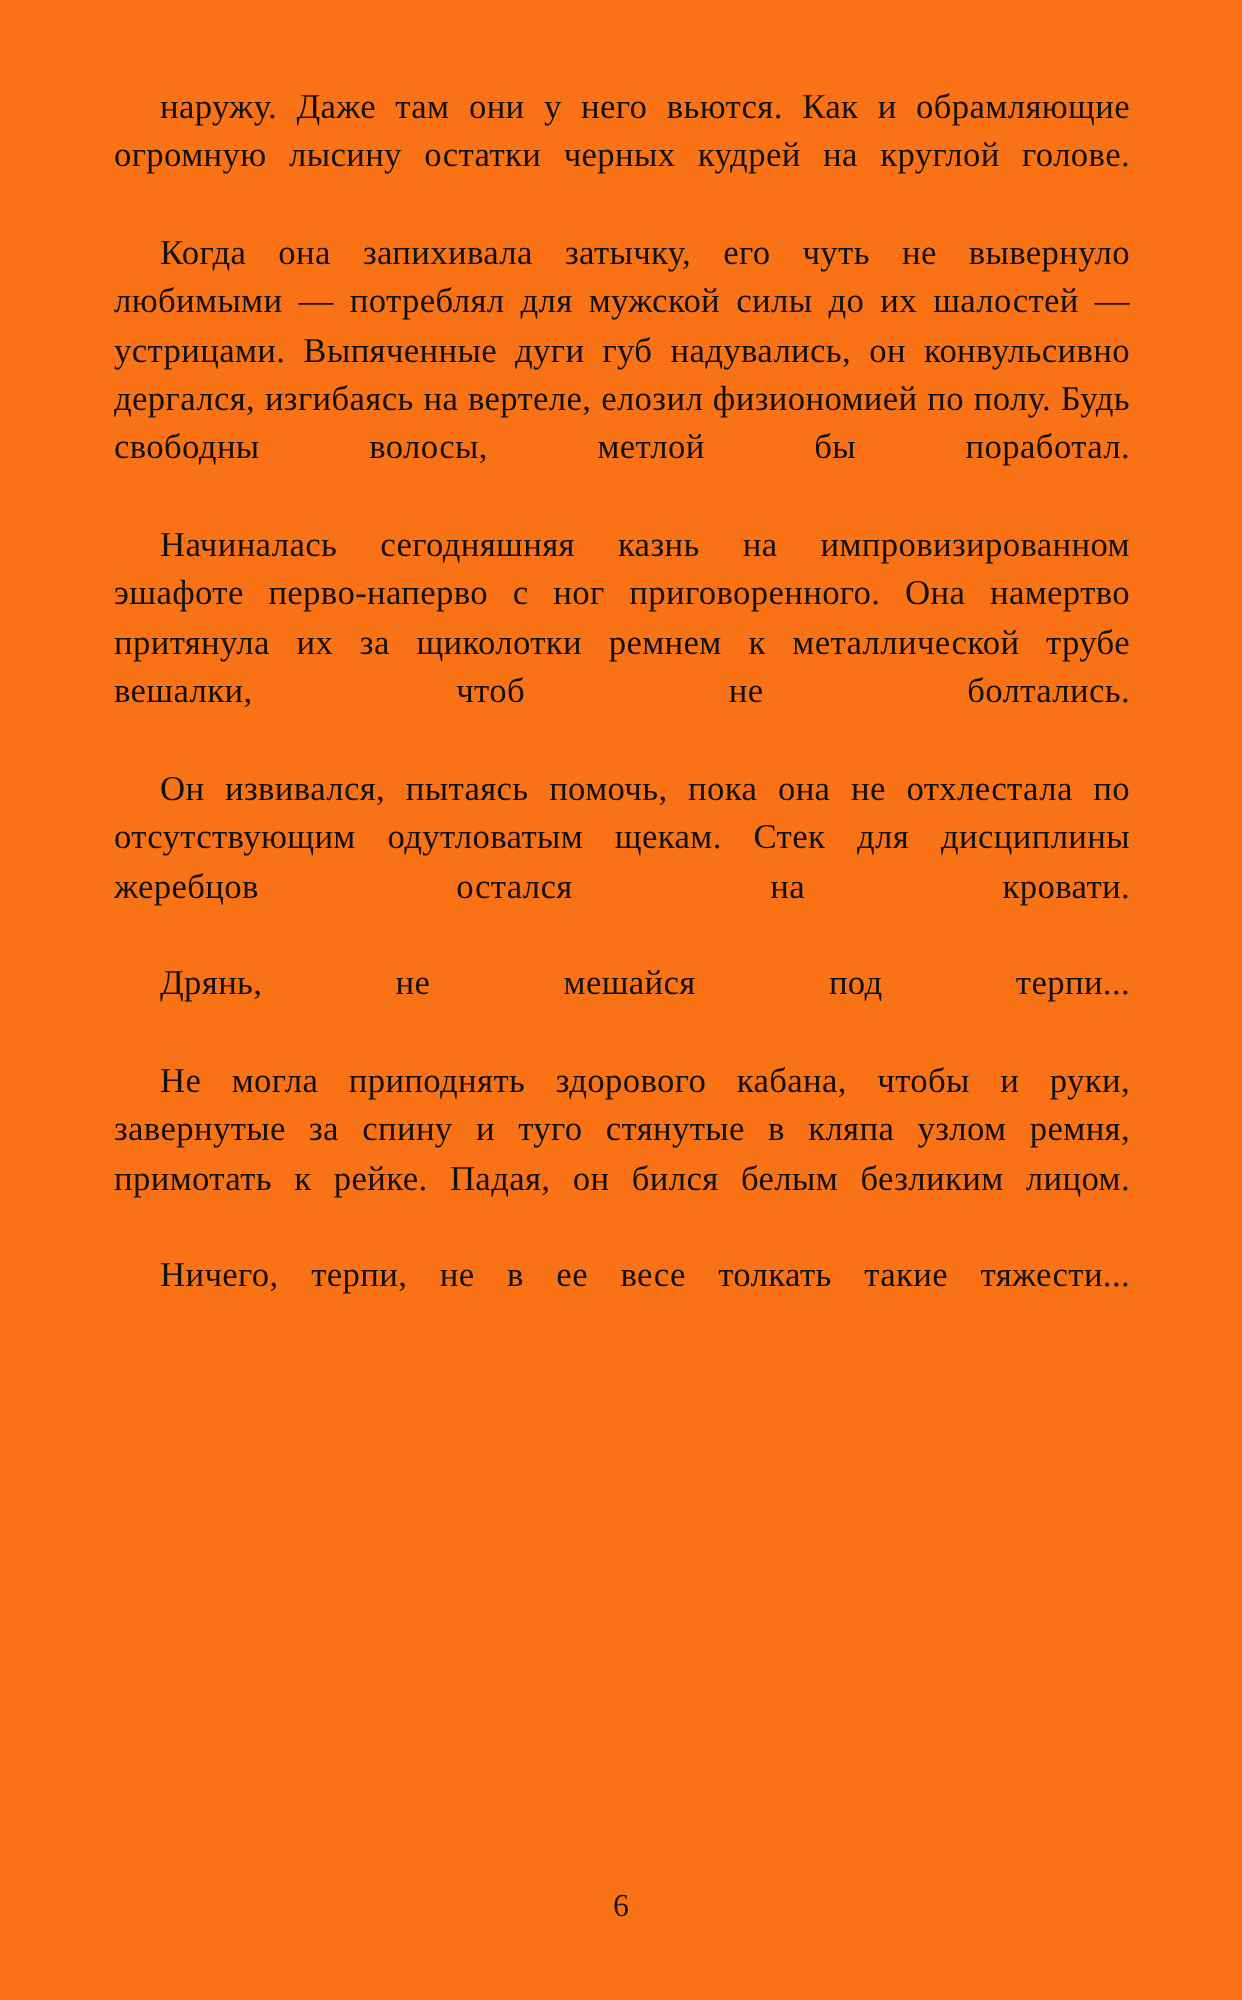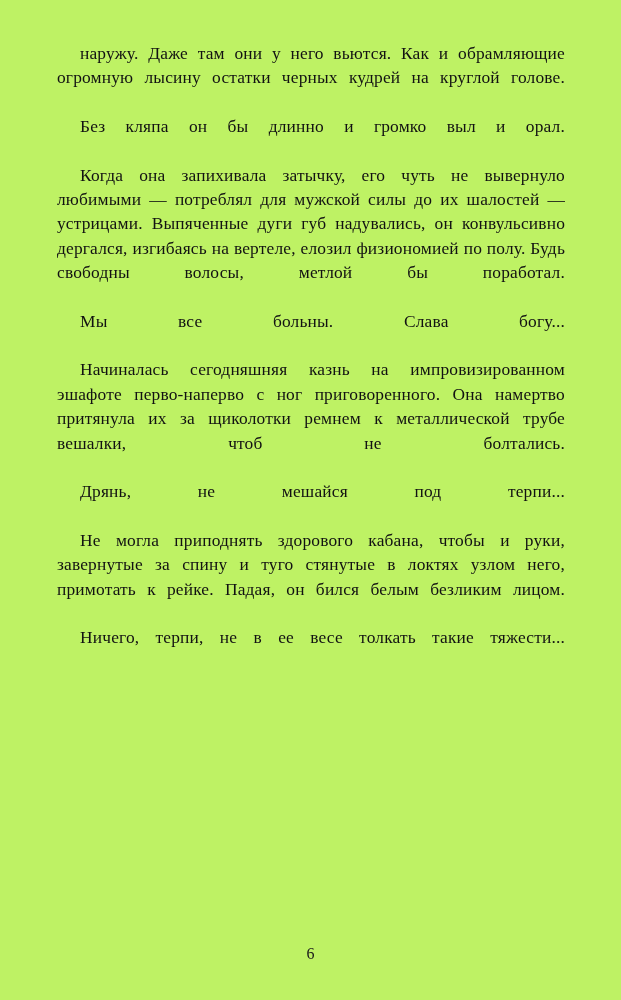--- a/index.html
+++ b/index.html
@@ -11,21 +11,21 @@
     height: 1000px;
     background: #ffffff;
     font-family: "Liberation Serif", "DejaVu Serif", serif;
     color: #111111;
     overflow: hidden;
   }
   .page {
     position: relative;
     width: 621px;
     height: 1000px;
-    background: #bef264;
+    background: #f97316;
     box-sizing: border-box;
   }
   .text-block {
     position: absolute;
     left: 57px;
     top: 41px;
     width: 508px;
   }
   p.para {
     margin: 0;
@@ -57,25 +57,24 @@
     font-family: "Liberation Serif", "DejaVu Serif", serif;
   }
 </style>
 </head>
 <body>
 
 <div class="page">
 
   <div class="text-block">
     <p class="para">наружу. Даже там они у него вьются. Как и обрамляющие огромную лысину остатки черных кудрей на круглой голове.</p>
-    <p class="para">Без кляпа он бы длинно и громко выл и орал.</p>
     <p class="para">Когда она запихивала затычку, его чуть не вывернуло любимыми — потреблял для мужской силы до их шалостей — устрицами. Выпяченные дуги губ надувались, он конвульсивно дергался, изгибаясь на вертеле, елозил физиономией по полу. Будь свободны волосы, метлой бы поработал.</p>
-    <p class="para">Мы все больны. Слава богу...</p>
     <p class="para">Начиналась сегодняшняя казнь на импровизированном эшафоте перво-наперво с ног приговоренного. Она намертво притянула их за щиколотки ремнем к металлической трубе вешалки, чтоб не болтались.</p>
+    <p class="para">Он извивался, пытаясь помочь, пока она не отхлестала по отсутствующим одутловатым щекам. Стек для дисциплины жеребцов остался на кровати.</p>
     <p class="para">Дрянь, не мешайся под терпи...</p>
-    <p class="para">Не могла приподнять здорового кабана, чтобы и руки, завернутые за спину и туго стянутые в локтях узлом него, примотать к рейке. Падая, он бился белым безликим лицом.</p>
+    <p class="para">Не могла приподнять здорового кабана, чтобы и руки, завернутые за спину и туго стянутые в кляпа узлом ремня, примотать к рейке. Падая, он бился белым безликим лицом.</p>
     <p class="para">Ничего, терпи, не в ее весе толкать такие тяжести...</p>
 
   </div>
 
   <div class="folio">6</div>
 
 </div>
 
 </body></html>

